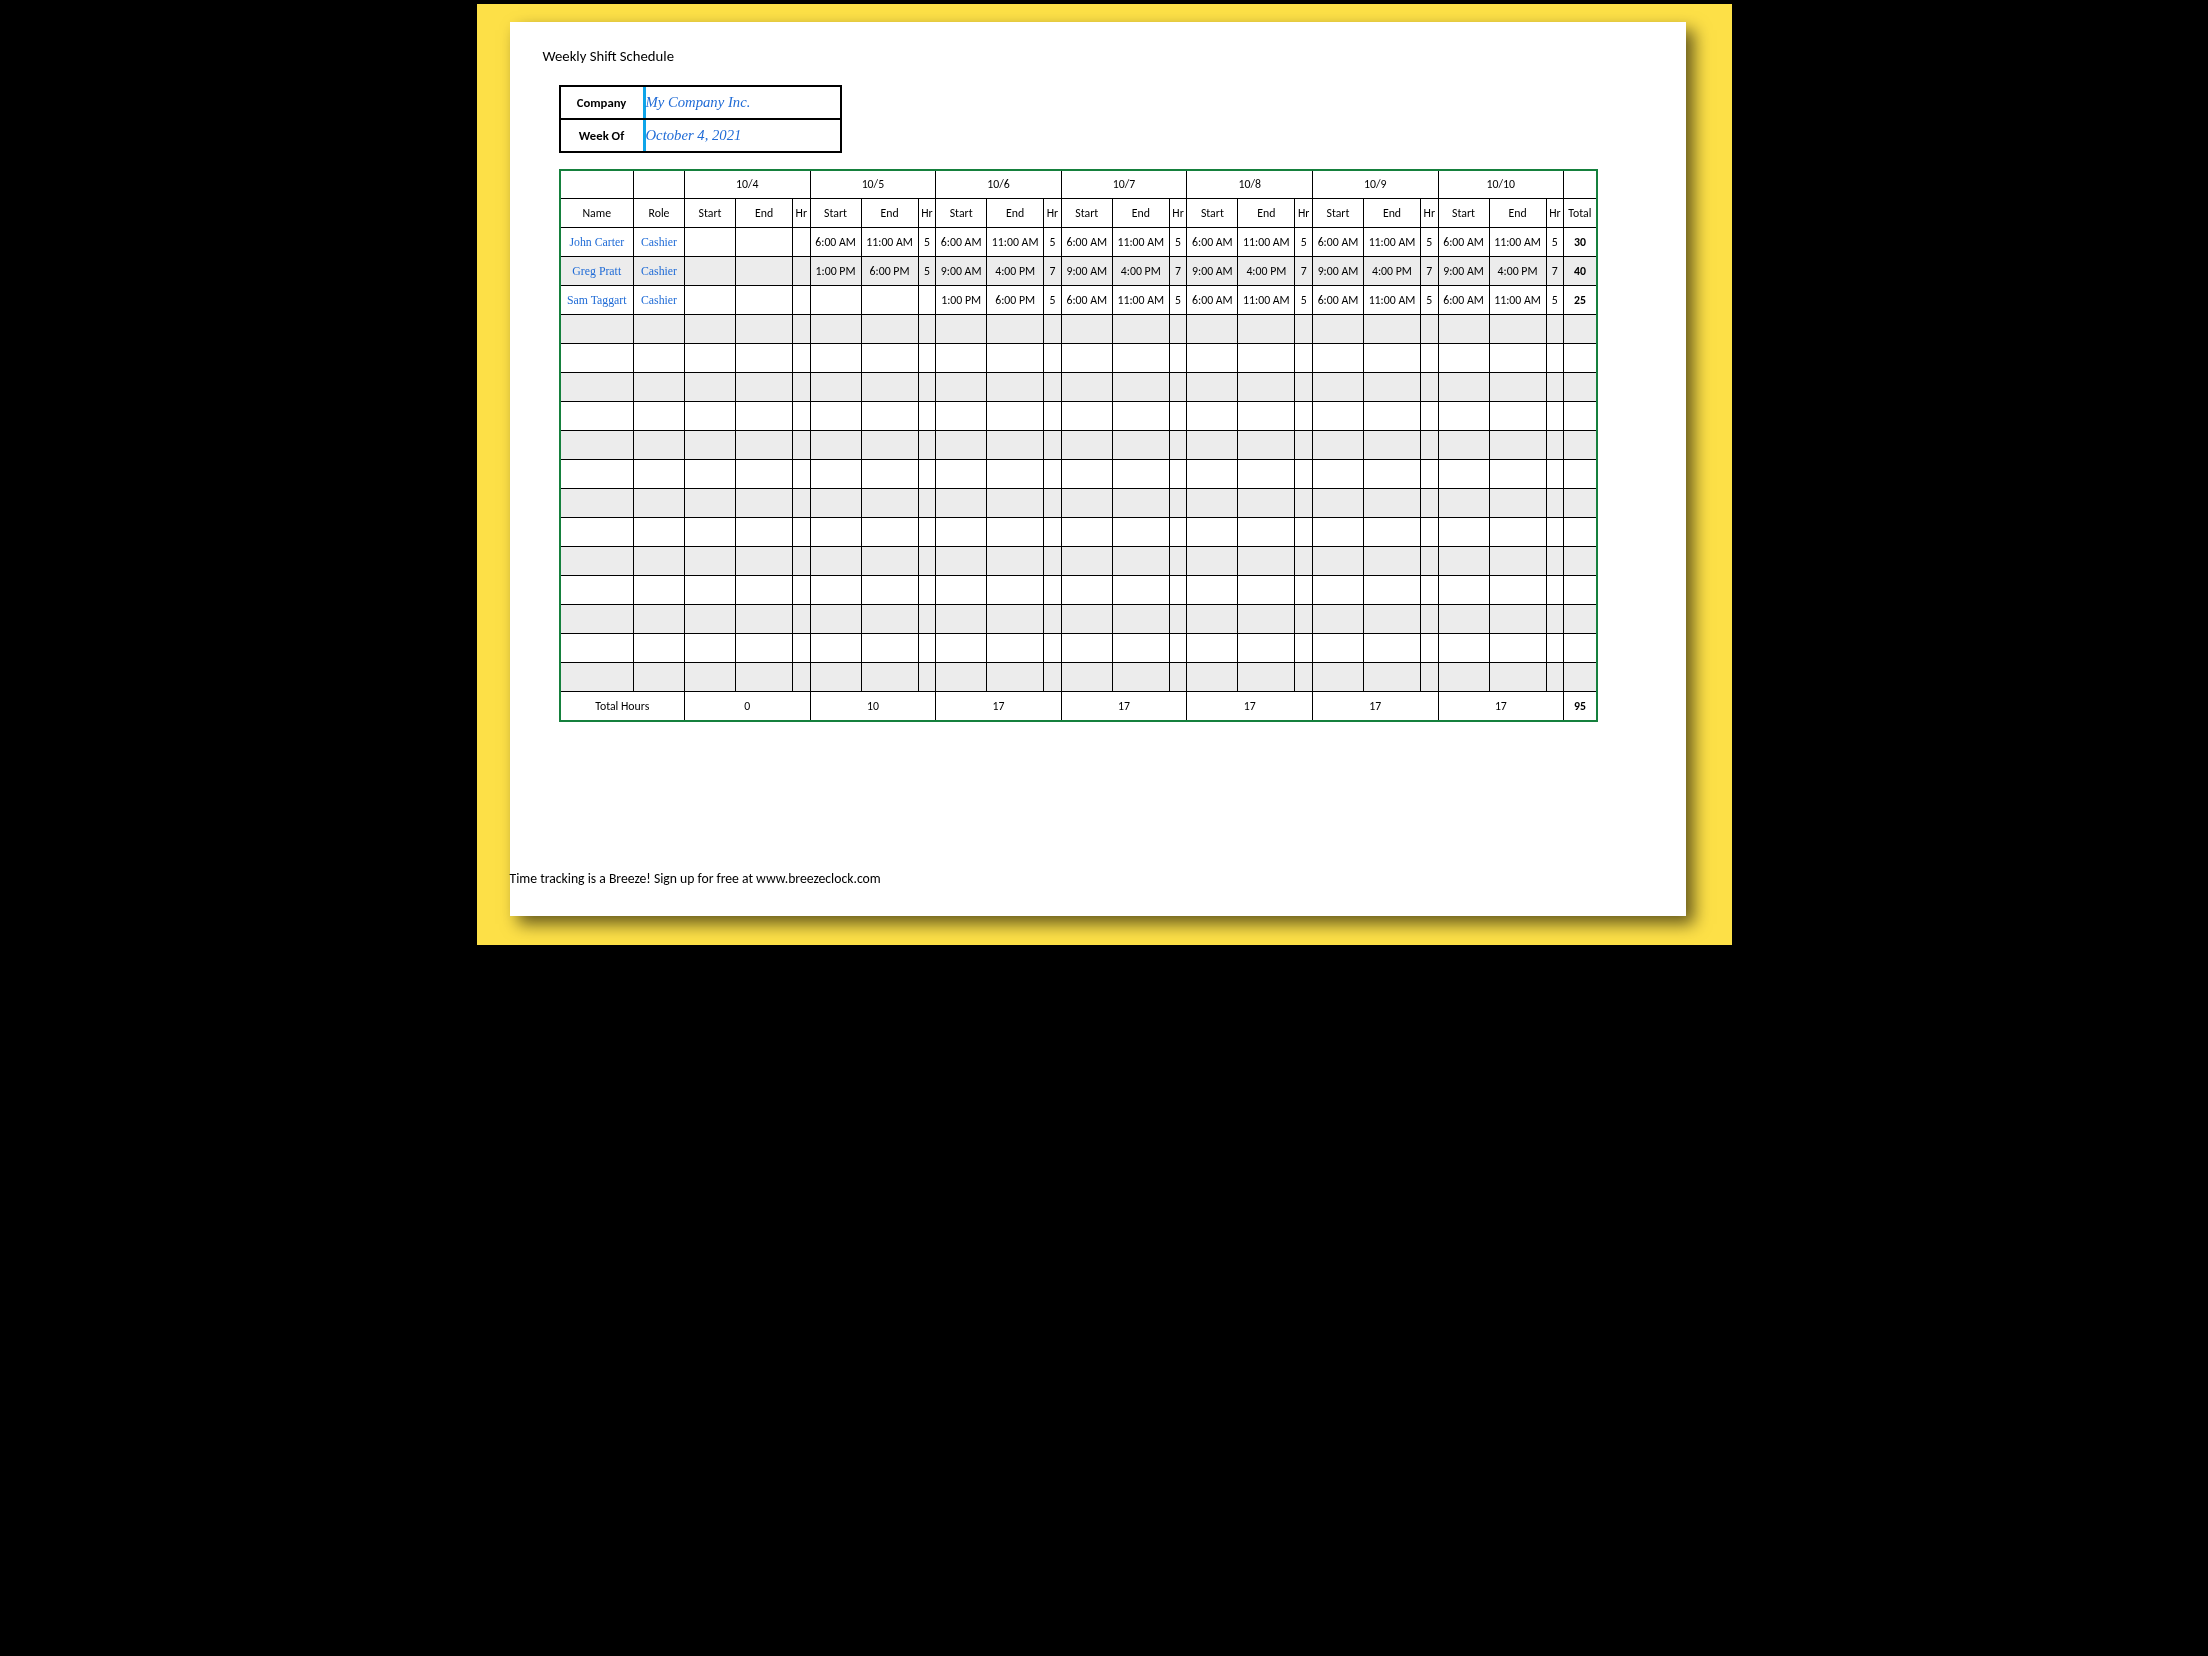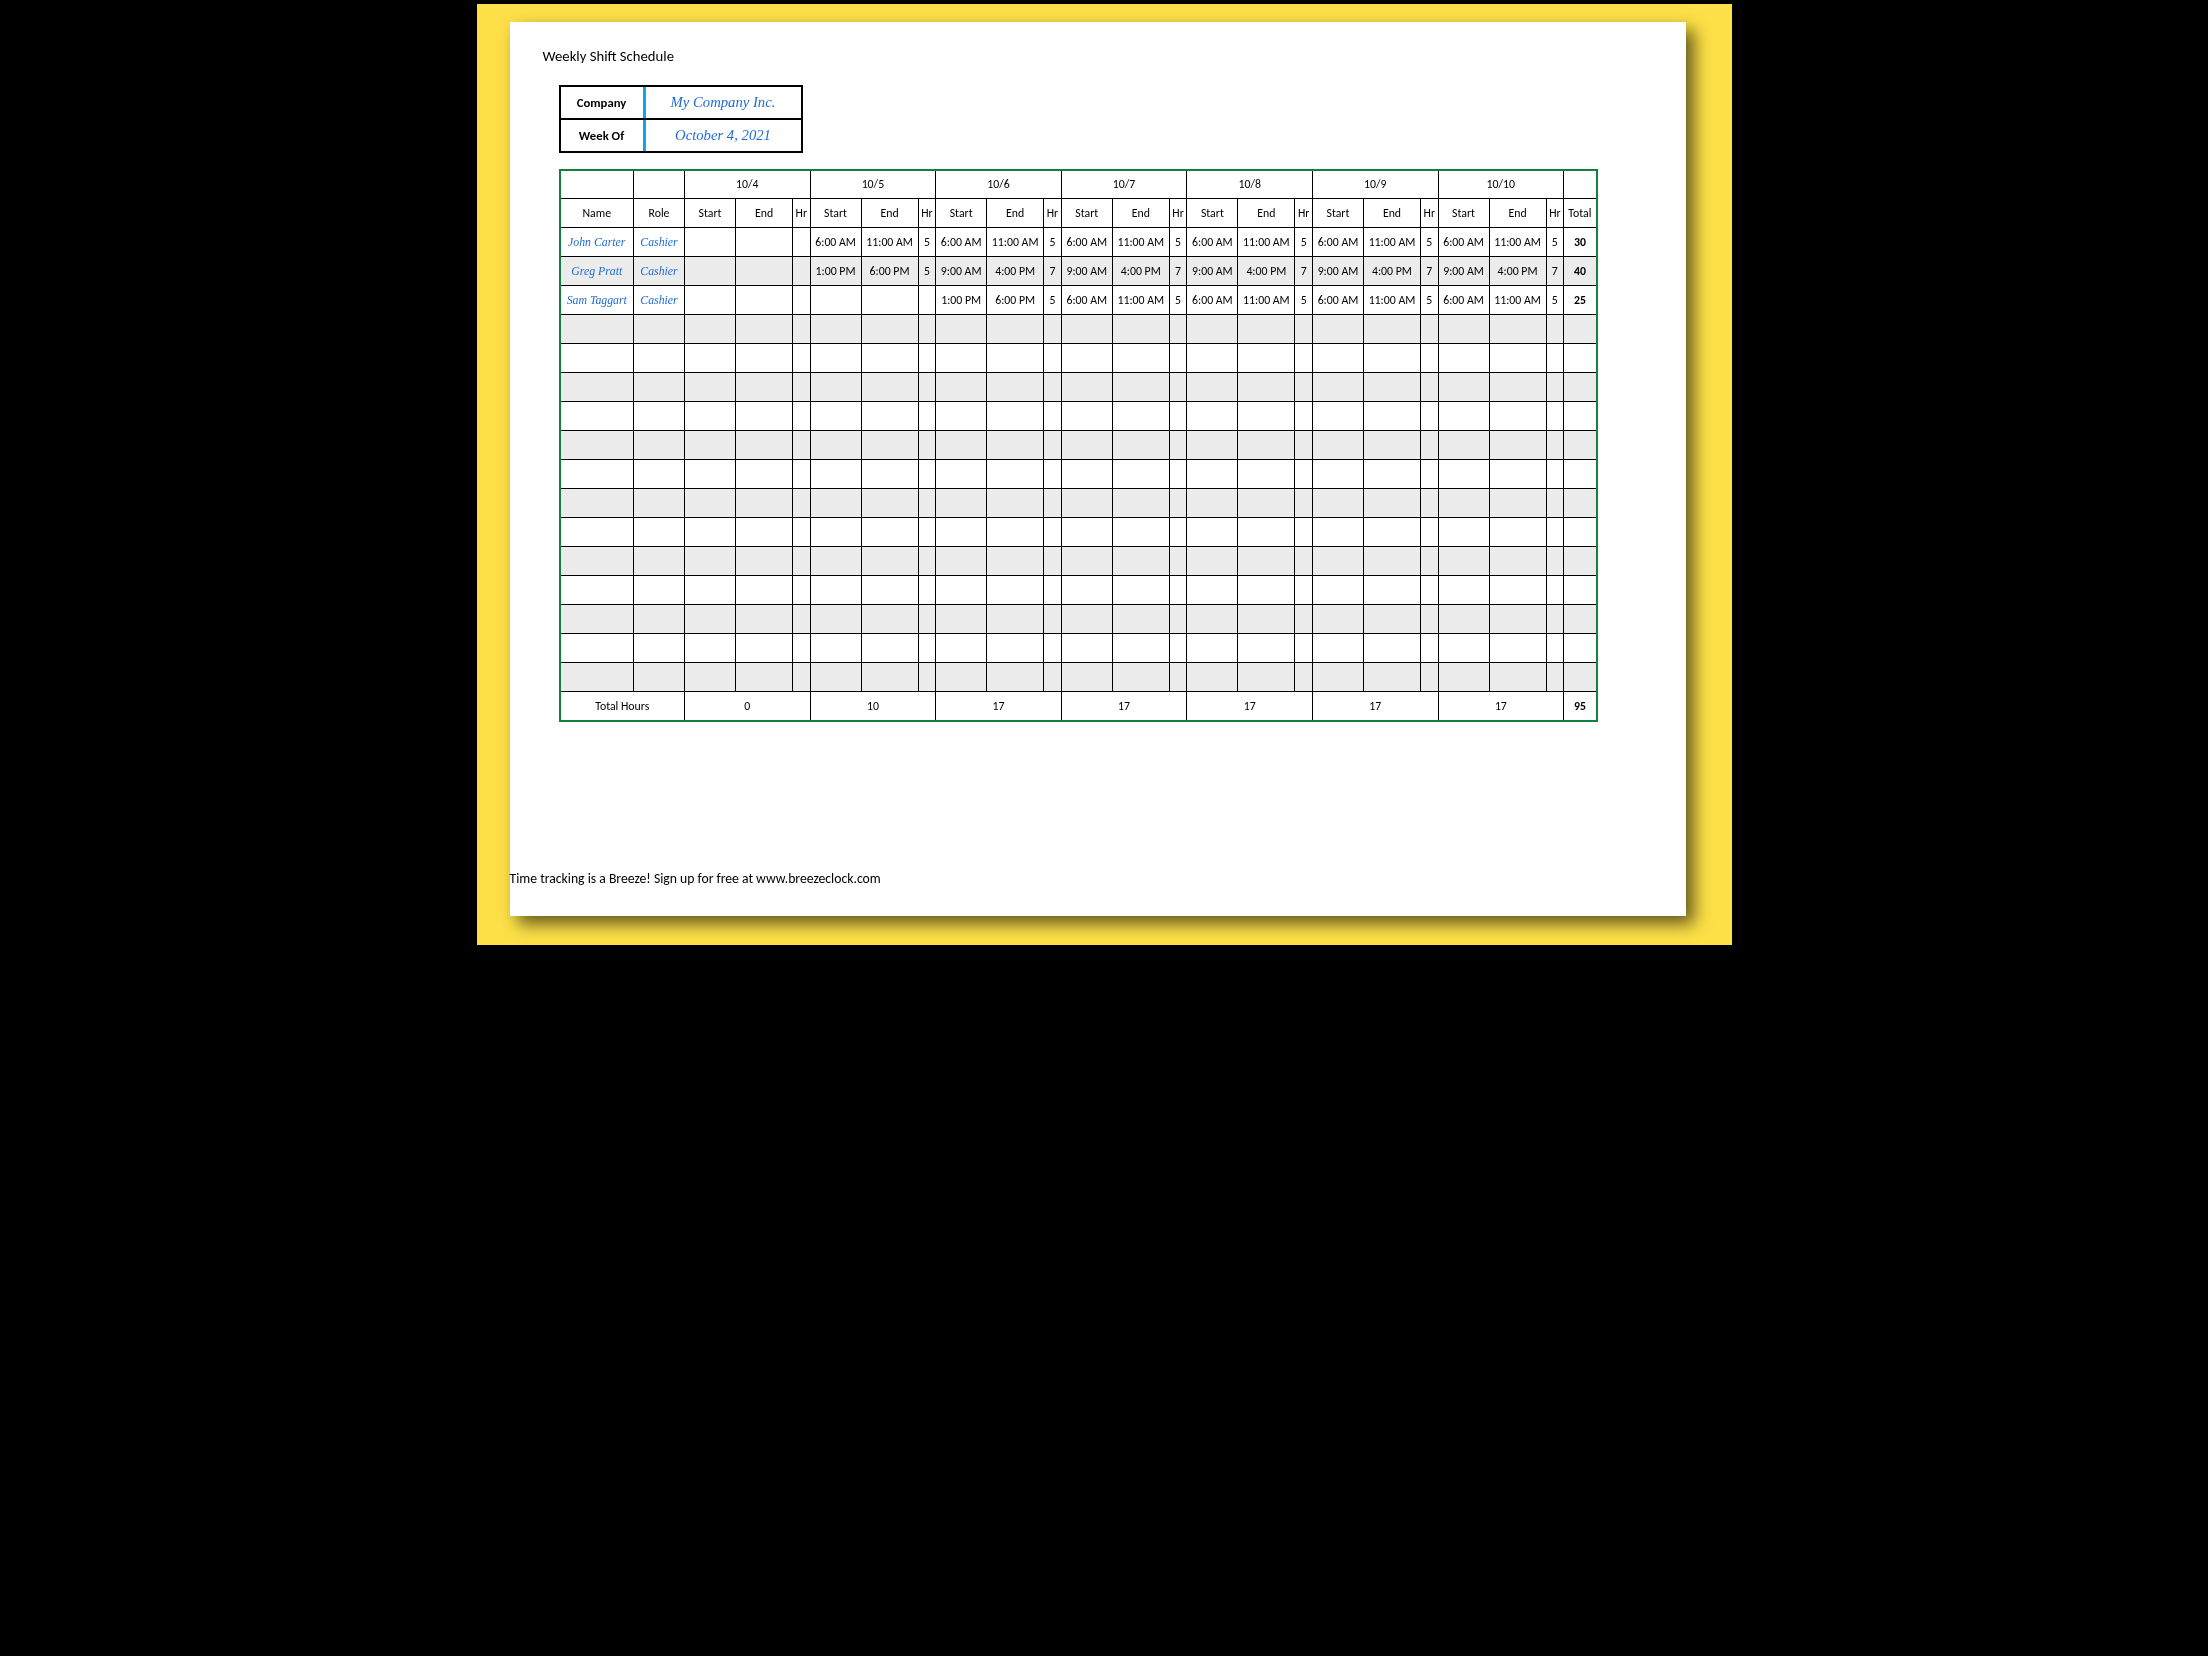--- a/index.html
+++ b/index.html
@@ -5,38 +5,38 @@
   html,body{margin:0;padding:0;background:#000;font-family:Calibri,Arial,sans-serif;color:#000}
   .stage{width:1255px;height:941px;margin:4px auto;position:relative;background:#fde047}
   .sheet{position:absolute;left:33px;top:17.6px;width:1176px;height:894px;background:#fff;
          box-shadow:7.8px 7.8px 15.7px rgba(0,0,0,.6)}
   .page-title{position:absolute;left:33px;top:25.5px;font-size:14.7px}
   
   .meta{position:absolute;left:49px;top:63px;border:2px solid #000;border-bottom:none}
   .meta-row{display:flex;border-bottom:2px solid #000}
   .meta-label{width:82px;text-align:center;font-size:12.7px;font-weight:bold;line-height:31px;
               border-right:3px solid #0ea5e9}
-  .meta-val{width:155px;text-align:center;font-family:"Comic Sans MS","Segoe Script",cursive;
+  .meta-val{width:194px;font-family:"Comic Sans MS","Segoe Script",cursive;
             font-style:italic;color:#1F6BD6;font-size:14.7px;line-height:31px}
   
   .grid{position:absolute;left:49px;top:147px;border:2px solid #15803d;border-collapse:collapse;
         font-size:11.8px}
   .grid td,.grid th{border:1px solid #000;text-align:center;height:29px;box-sizing:border-box;
                     padding:0 2px;white-space:nowrap}
   .grid tbody tr.alt td{background:#ECECEC}
   
   col.c-name{width:74px}
   col.c-role{width:51px}
   col.c-st{width:51px}
   col.c-en{width:57px}
   col.c-hr{width:17.6px}
   col.c-tot{width:33px}
   .bold{font-weight:bold}
   
-  .emp{font-family:"Comic Sans MS","Segoe Script",cursive;font-style:italic;color:#1F6BD6;
+  .emp{font-family:"Comic Sans MS","Segoe Script",cursive;color:#1F6BD6;
        font-size:11.8px}
   .footer{position:absolute;left:0;right:0;bottom:29px;text-align:left;font-size:13.7px}
 </style>
 </head>
 <body>
 
 <div class="stage">
   <div class="sheet">
 
     <div class="page-title">Weekly Shift Schedule</div>

